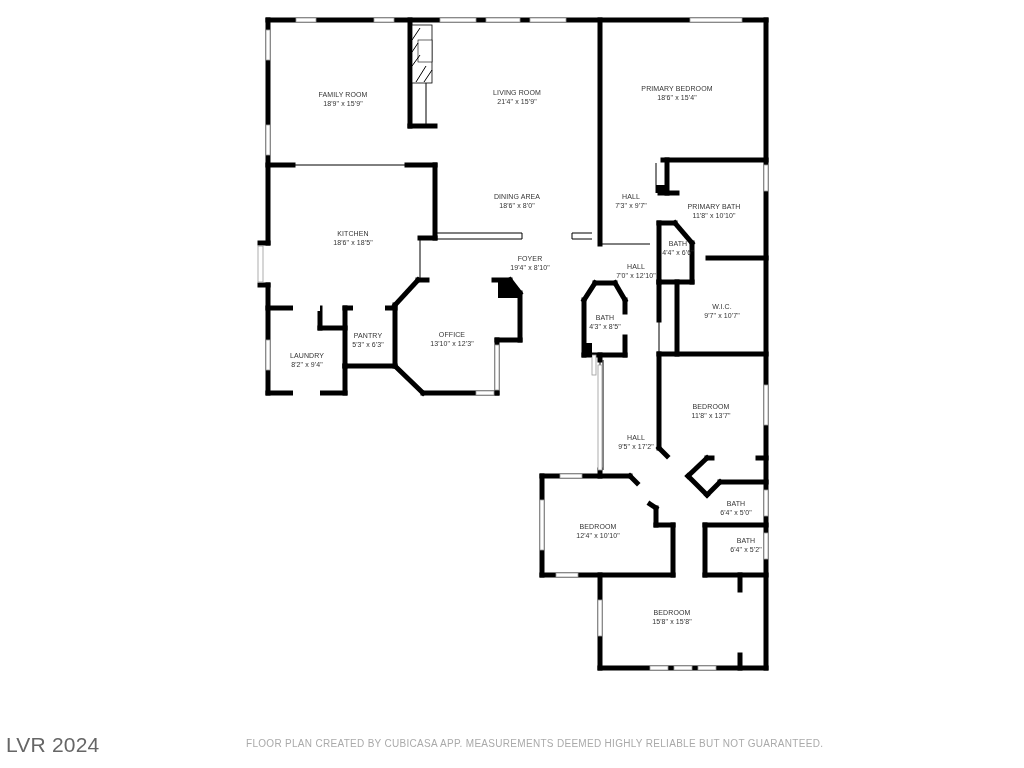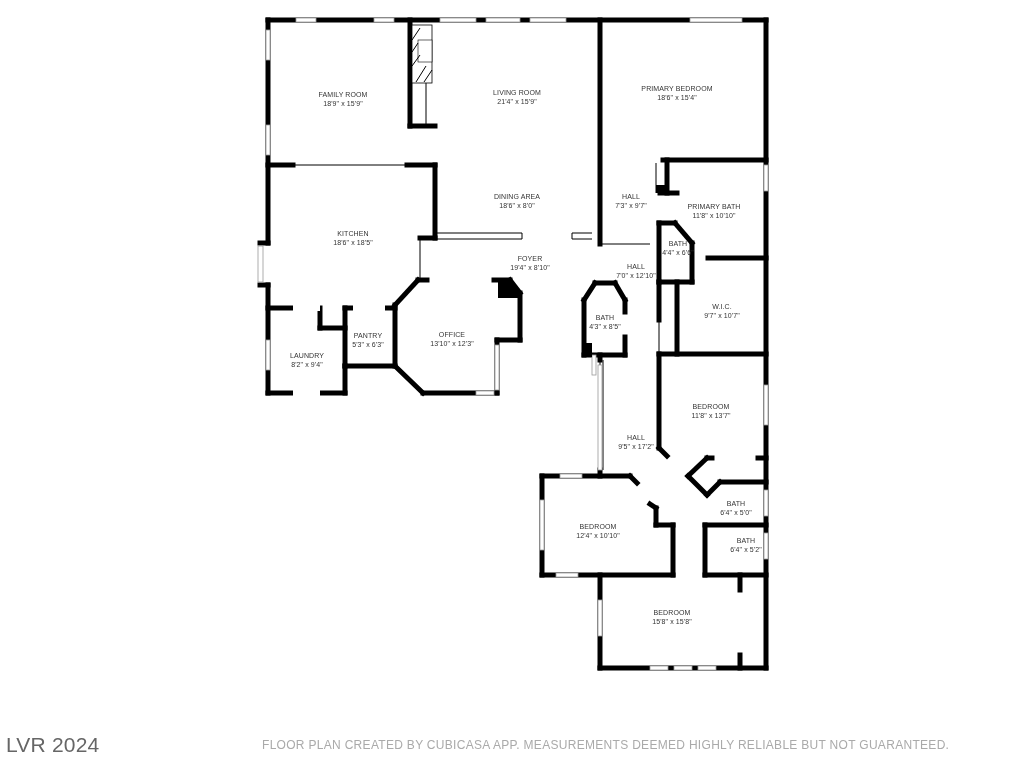--- a/index.html
+++ b/index.html
@@ -6,21 +6,21 @@
   body { width: 1024px; height: 768px; position: relative; overflow: hidden; font-family: "Liberation Sans", sans-serif; }
   #plan { position: absolute; left: 0; top: 0; width: 1024px; height: 768px; }
   .wall { stroke: #000; stroke-width: 5; fill: none; stroke-linecap: square; }
   .thin { stroke: #000; stroke-width: 1; fill: none; }
   .win { fill: #fff; stroke: #9a9a9a; stroke-width: 0.8; }
   .opening { fill: #fff; }
   .room-label { position: absolute; transform: translate(-50%, 0); text-align: center; color: #333; font-size: 7px; line-height: 9px; white-space: nowrap; letter-spacing: 0.1px; }
   .room-name { display: block; }
   .room-dim { display: block; }
   .brand { position: absolute; left: 6px; top: 733px; font-size: 21px; color: #666; font-weight: normal; letter-spacing: 0.2px; text-align: right; }
-  .disclaimer { position: absolute; left: 262px; top: 738px; font-size: 12px; color: #aaa; letter-spacing: 0.3px; }
+  .disclaimer { position: absolute; left: 246px; top: 738px; font-size: 10px; color: #aaa; letter-spacing: 0.3px; }
 </style>
 </head>
 <body>
 
 <svg id="plan" viewBox="0 0 1024 768" xmlns="http://www.w3.org/2000/svg">
 
   <g>
 
     <line class="wall" x1="268" y1="20" x2="766" y2="20"></line>
 

